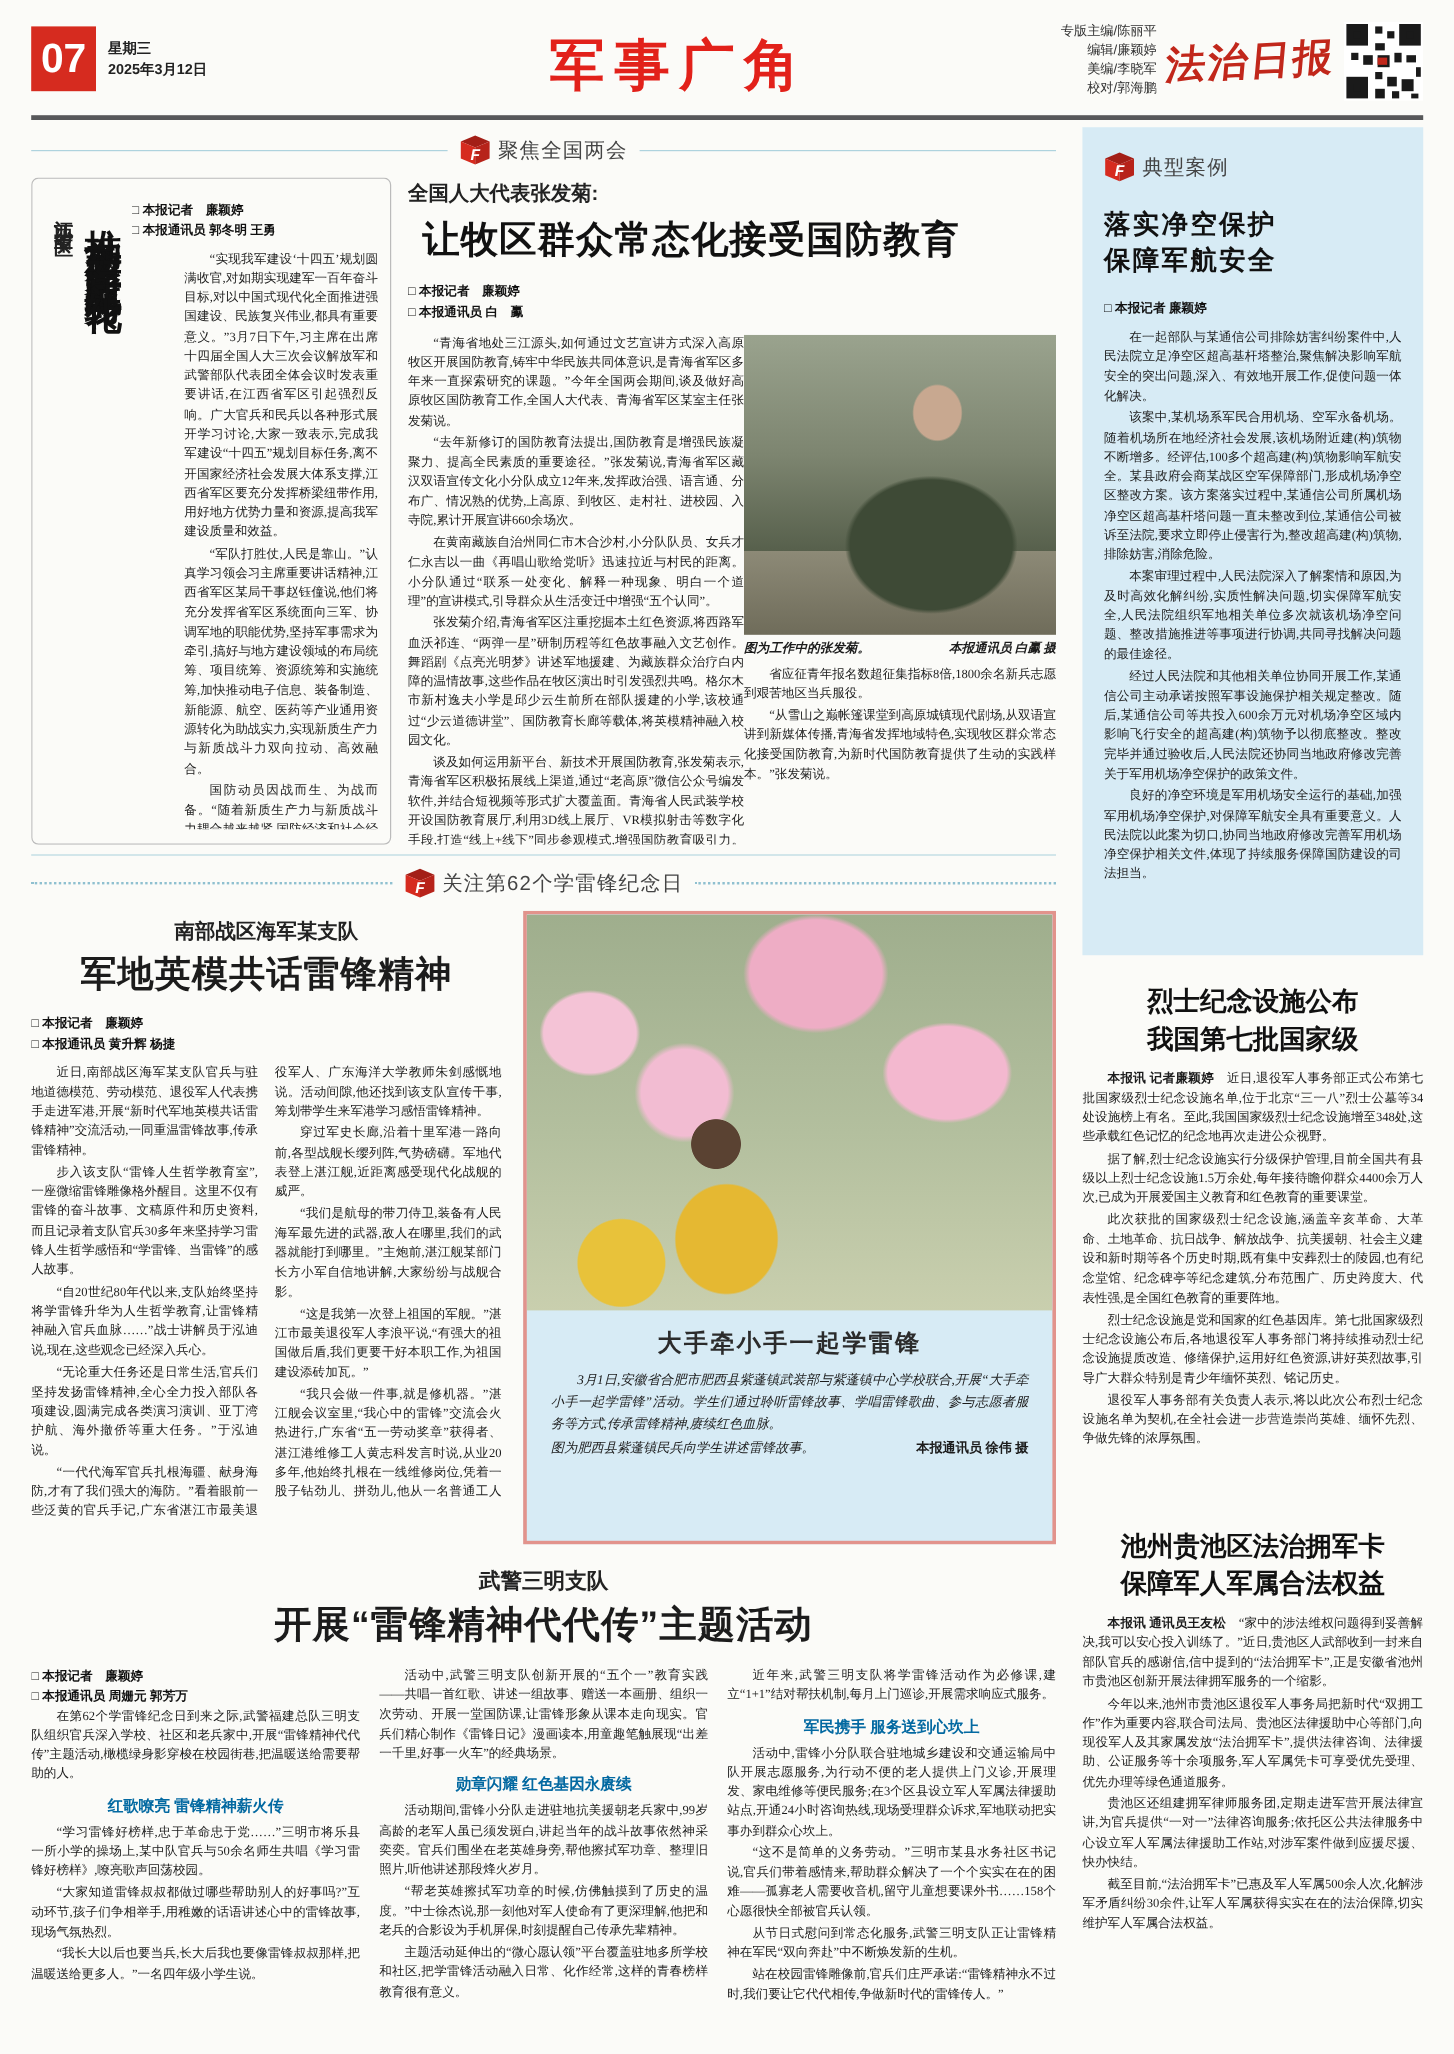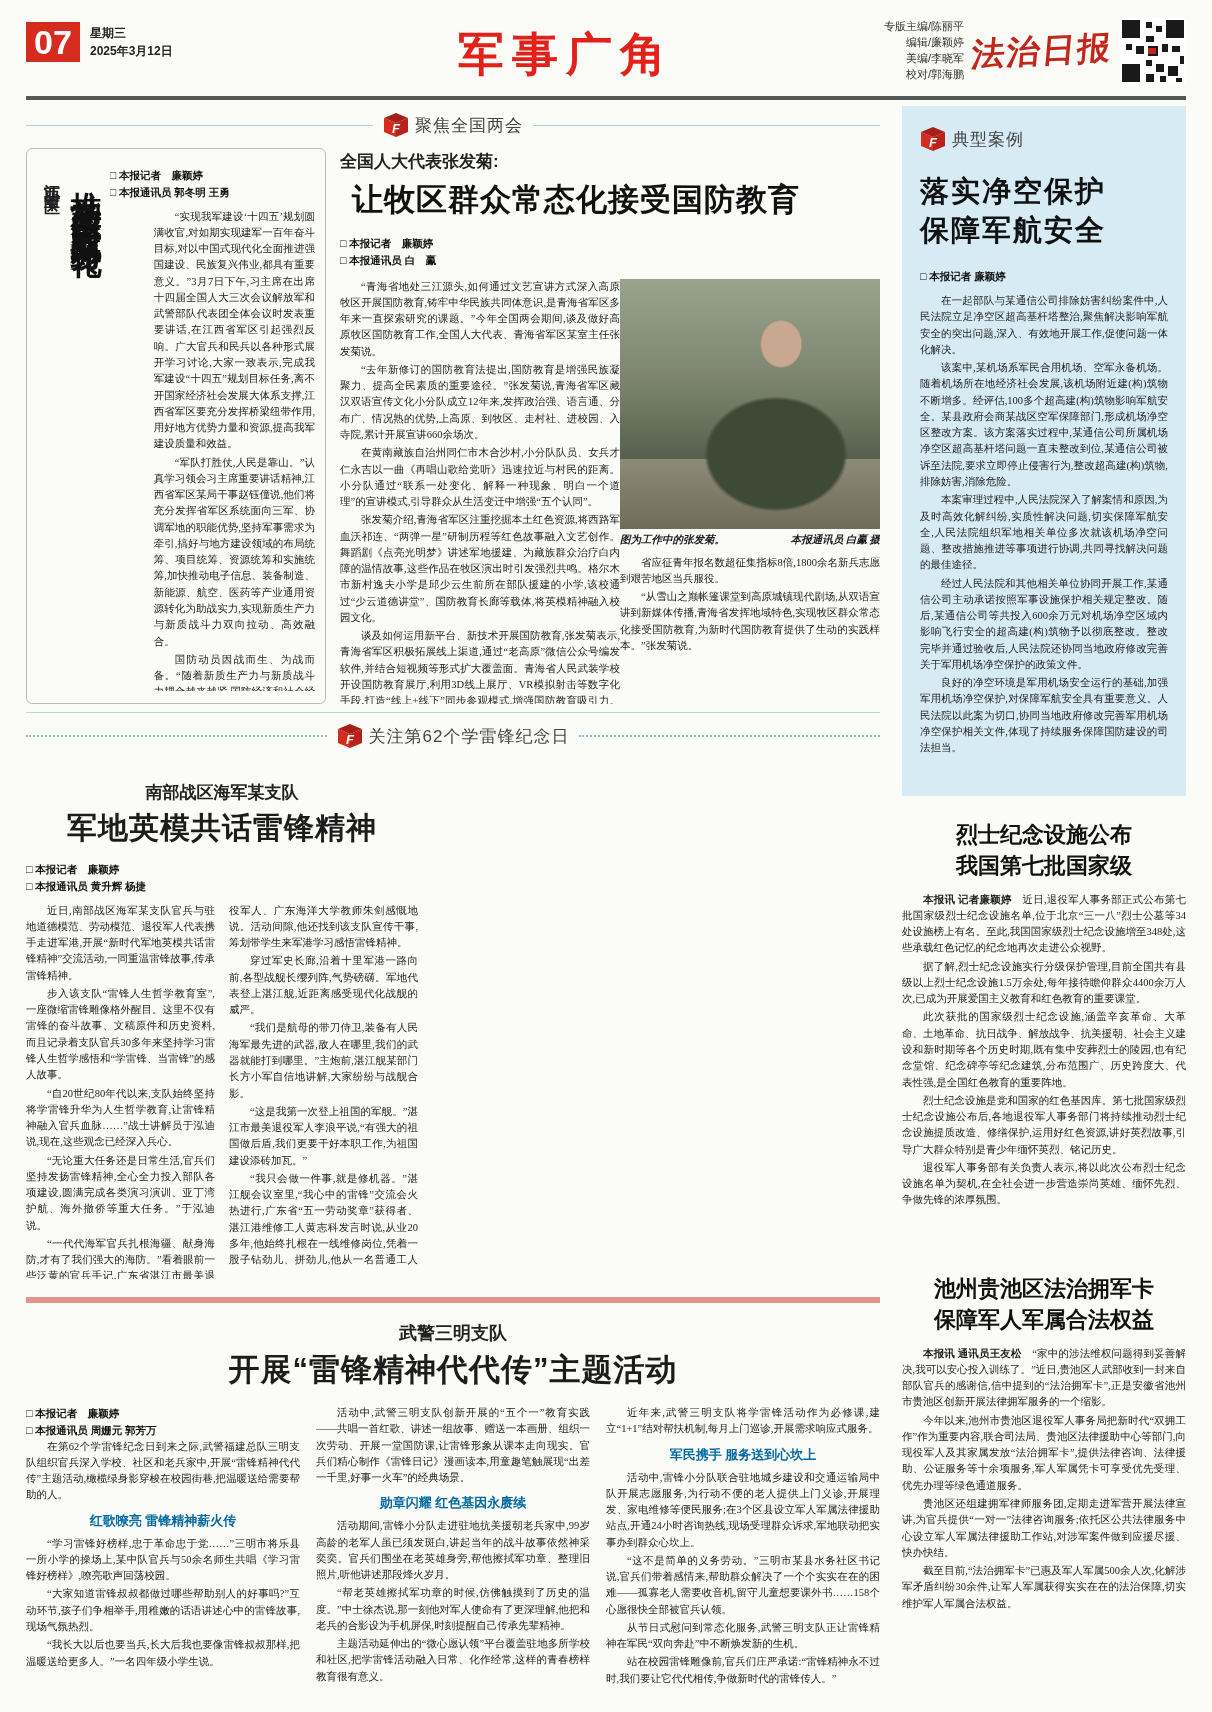--- a/index.html
+++ b/index.html
@@ -7,21 +7,21 @@
   body {
     width:1212px; height:1712px; overflow:hidden;
     background:#fbfbf8; color:#1c1c1c;
     font-family:"Liberation Sans", sans-serif;
   }
   .page { width:1212px; height:1712px; padding:10px 26px 14px; overflow:hidden; }
 
   
   .hdr { display:flex; align-items:flex-start; height:84px; }
   .hdr-left { display:flex; align-items:center; gap:10px; padding-top:12px; width:250px; }
-  .page-num { width:54px; height:40px; background:#d62b1f; color:#fff; font-weight:bold;
+  .page-num { width:54px; height:54px; background:#d62b1f; color:#fff; font-weight:bold;
     font-size:34px; display:flex; align-items:center; justify-content:center; }
   .date-block { font-size:12px; line-height:1.5; color:#222; font-weight:bold; }
   .hdr-title { flex:1; text-align:center; padding-top:14px;
     font-size:46px; font-weight:900; color:#e2211a; letter-spacing:8px; }
   .hdr-right { width:330px; display:flex; align-items:center; justify-content:flex-end; gap:8px; padding-top:8px; }
   .credits { font-size:11px; line-height:1.45; text-align:right; color:#333; white-space:nowrap; }
   .masthead { font-family:"Liberation Serif", serif; font-weight:bold; color:#c1271b;
     font-size:33px; transform:skewX(-8deg) rotate(-3deg); letter-spacing:2px; white-space:nowrap; }
   .qr { width:66px; height:66px; flex:0 0 auto; }
   .hdr-rule { border-top:4px solid #57585a; margin-top:2px; }
@@ -64,21 +64,21 @@
       radial-gradient(70px 80px at 62% 26%, #c8a890 0 28%, transparent 30%),
       radial-gradient(150px 120px at 60% 70%, #3e4a36 0 45%, transparent 48%),
       linear-gradient(180deg,#9aa38e 0%, #7d8570 40%, #57604c 72%, #8d8a77 72%, #6f6c5a 100%);
   }
   .photo-cap { display:flex; justify-content:space-between; gap:6px; margin:4px 0 8px;
     font-family:"Liberation Serif", serif; font-size:10.5px; font-weight:bold; font-style:italic; }
 
   .divider { border-top:1px solid #b7d8e1; margin:8px 0 4px; }
 
   
-  .navy-section { display:flex; gap:18px; height:528px; overflow:hidden; margin-top:16px;flex-direction:column; }
+  .navy-section { display:flex; gap:18px; height:528px; overflow:hidden; margin-top:0; }
   .navy-left { width:392px; overflow:hidden; }
   .navy-left .kicker { text-align:center; font-size:17px; margin:6px 0 4px; }
   .navy-headline { text-align:center; font-size:30px; font-weight:900; letter-spacing:1px; margin:0 0 12px; }
   .navy-cols { column-count:2; column-gap:14px; height:398px; overflow:hidden; margin-top:8px; }
 
   .photo-box { flex:1; border:3px solid #e2938c; background:#d7ebf5; overflow:hidden; }
   .leifeng-photo { width:100%; height:330px;
     background:
       radial-gradient(60px 60px at 18% 88%, #e8c23a 0 60%, transparent 62%),
       radial-gradient(70px 75px at 38% 82%, #e5b832 0 60%, transparent 62%),
@@ -101,21 +101,21 @@
   .sanming { margin-top:16px; overflow:hidden; flex:1; }
   .sanming .kicker { text-align:center; font-size:18px; margin:2px 0 4px; }
   .sanming-headline { text-align:center; font-size:31px; font-weight:900; letter-spacing:1px; margin:0 0 14px; }
   .sanming-cols { display:flex; gap:16px; height:354px; overflow:hidden; }
   .sanming-cols > div { flex:1; overflow:hidden; }
   .subhead { font-size:13px; font-weight:bold; text-align:center; margin:8px 0 6px; color:#0369a1; }
 
   
   .case-box { background:#d7ebf5; padding:20px 18px; height:690px; overflow:hidden; }
   .case-box .badge { margin-bottom:20px; }
-  .case-headline { font-size:29px; font-weight:900; letter-spacing:2px; line-height:1.35; color:#111; }
+  .case-headline { font-size:22px; font-weight:900; letter-spacing:2px; line-height:1.35; color:#111; }
   .case-box .byline { margin:18px 0 8px; }
   .rail article { margin-top:24px; overflow:hidden; }
   .rail-headline { text-align:center; font-size:22px; font-weight:900; line-height:1.4; color:#111; margin-bottom:10px; }
   .lead b { font-family:"Liberation Serif", serif; font-size:10.5px; }
   .lead { font-family:"Liberation Serif", serif; font-size:10.5px; line-height:1.55; text-align:justify;
     text-indent:2em; margin:0 0 2px; }
   .martyrs { height:430px; }
   .chizhou { flex:1; }
 </style>
 </head>

